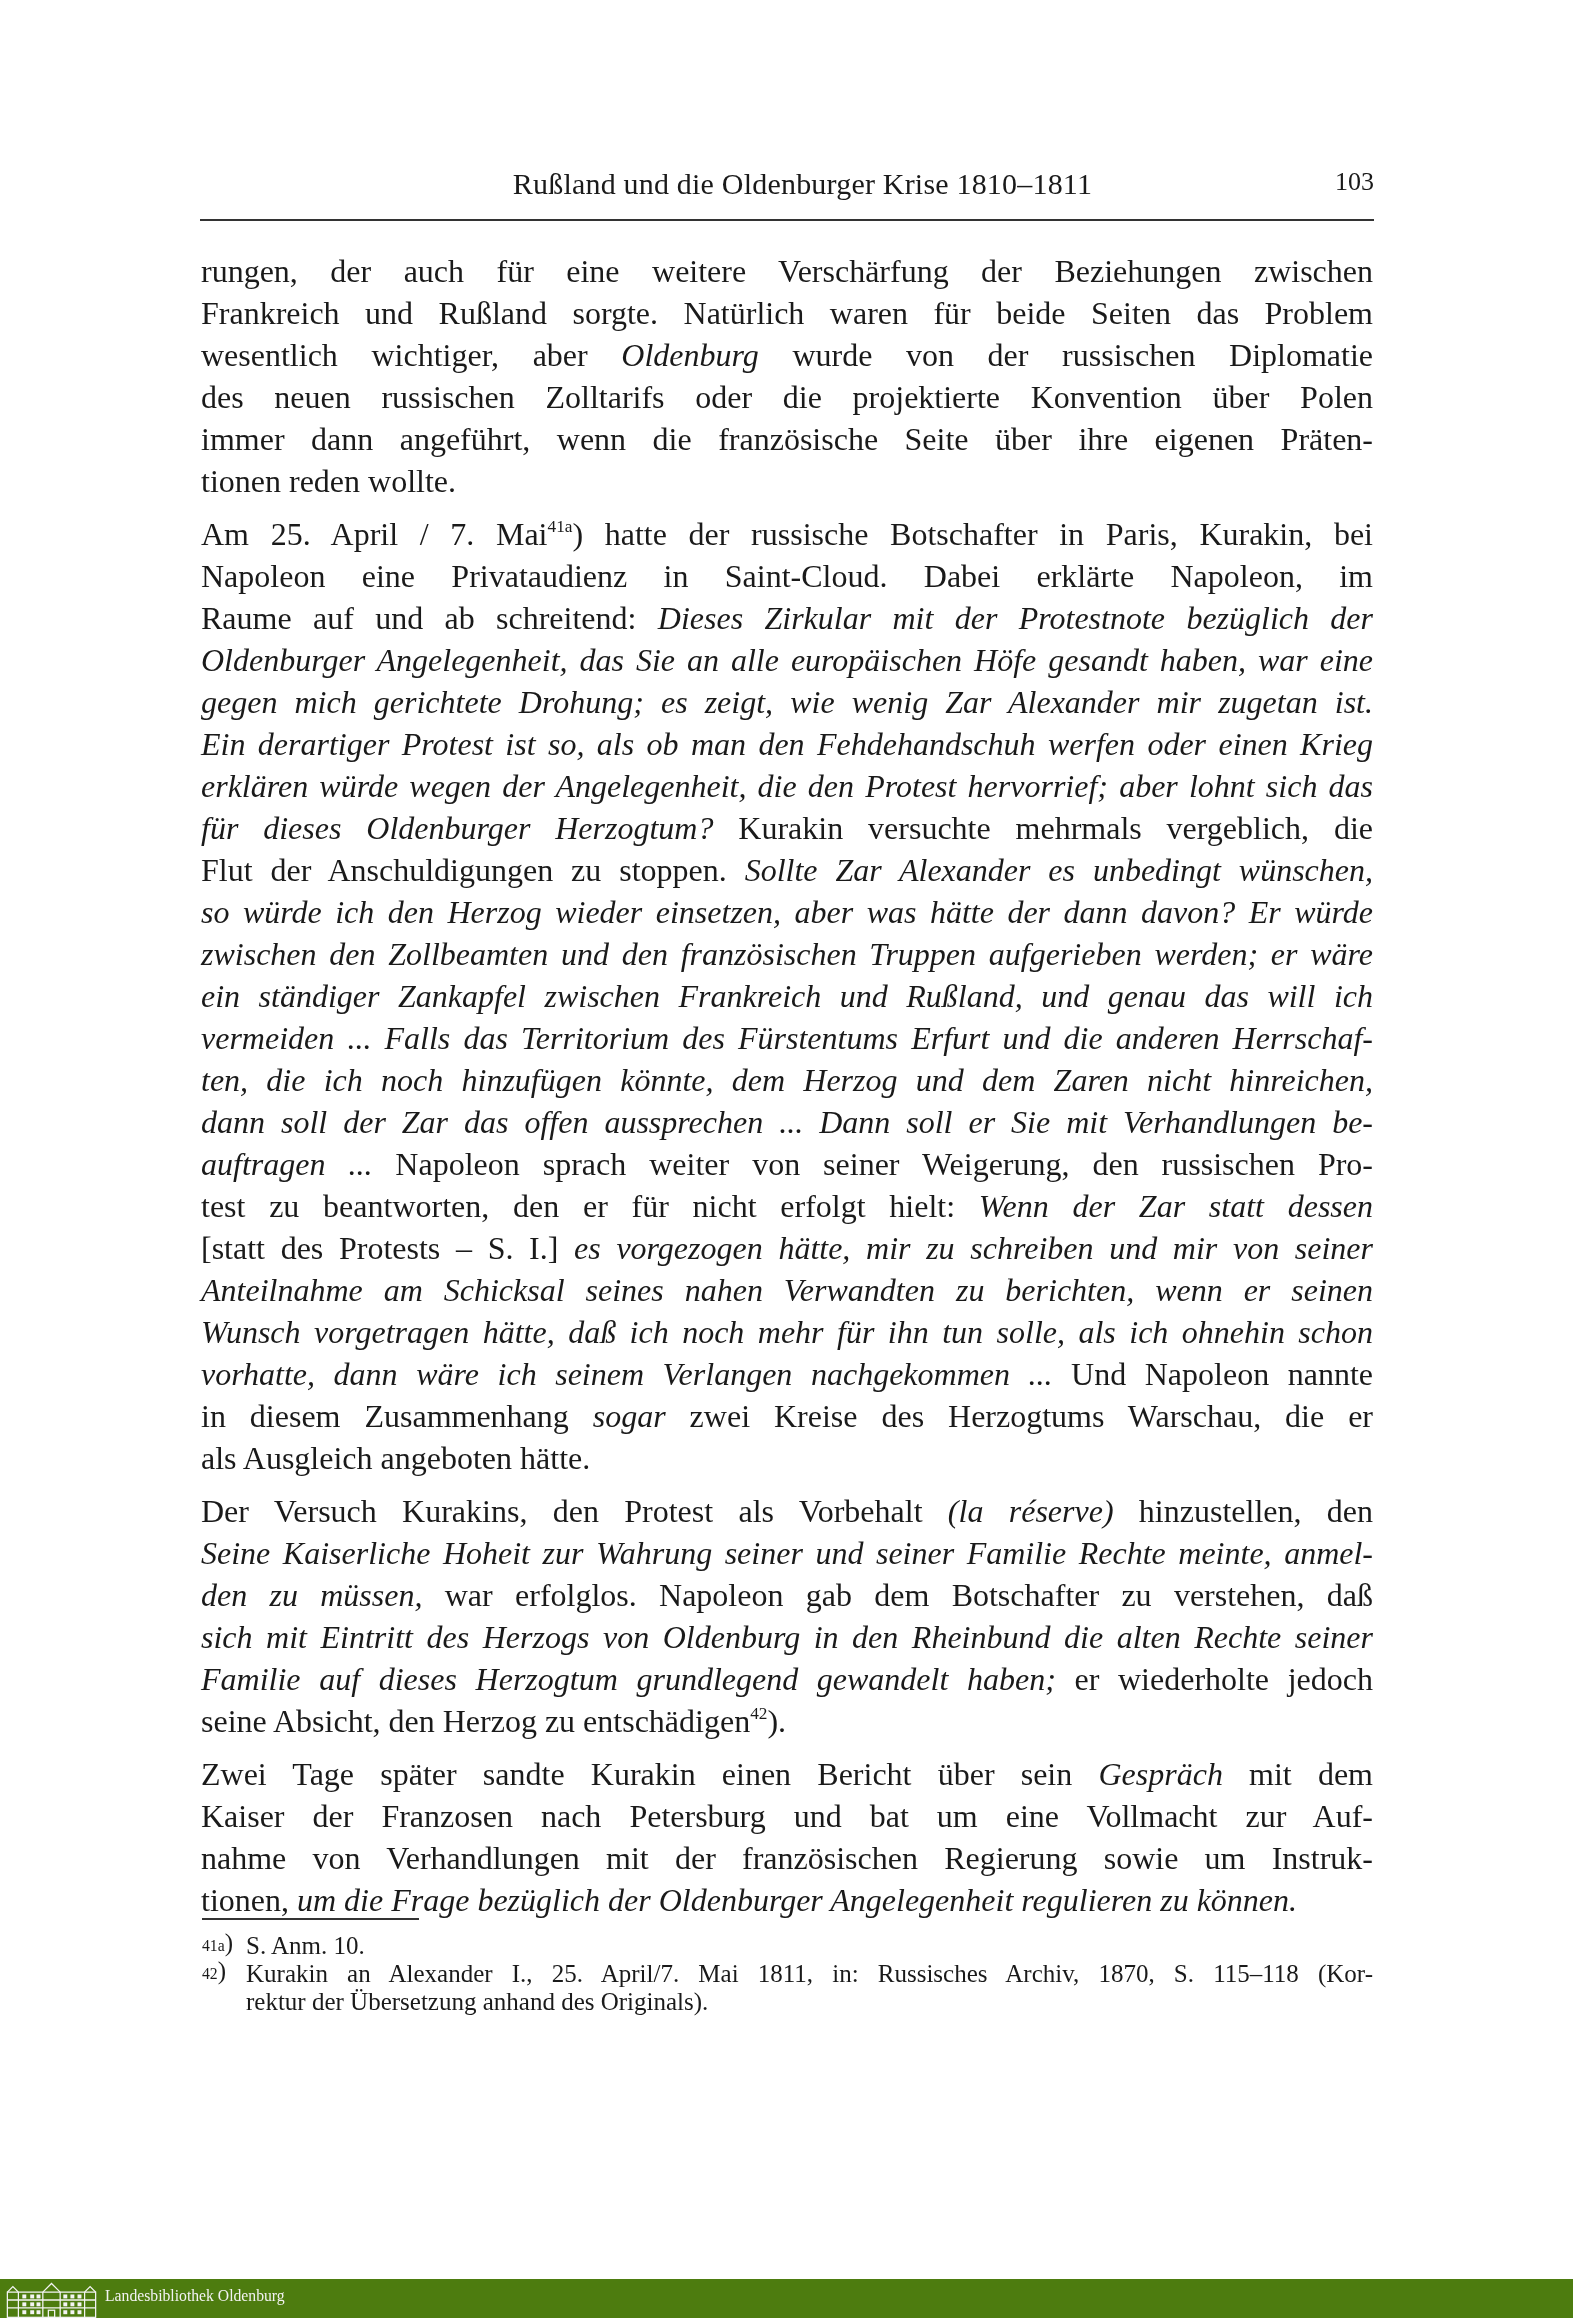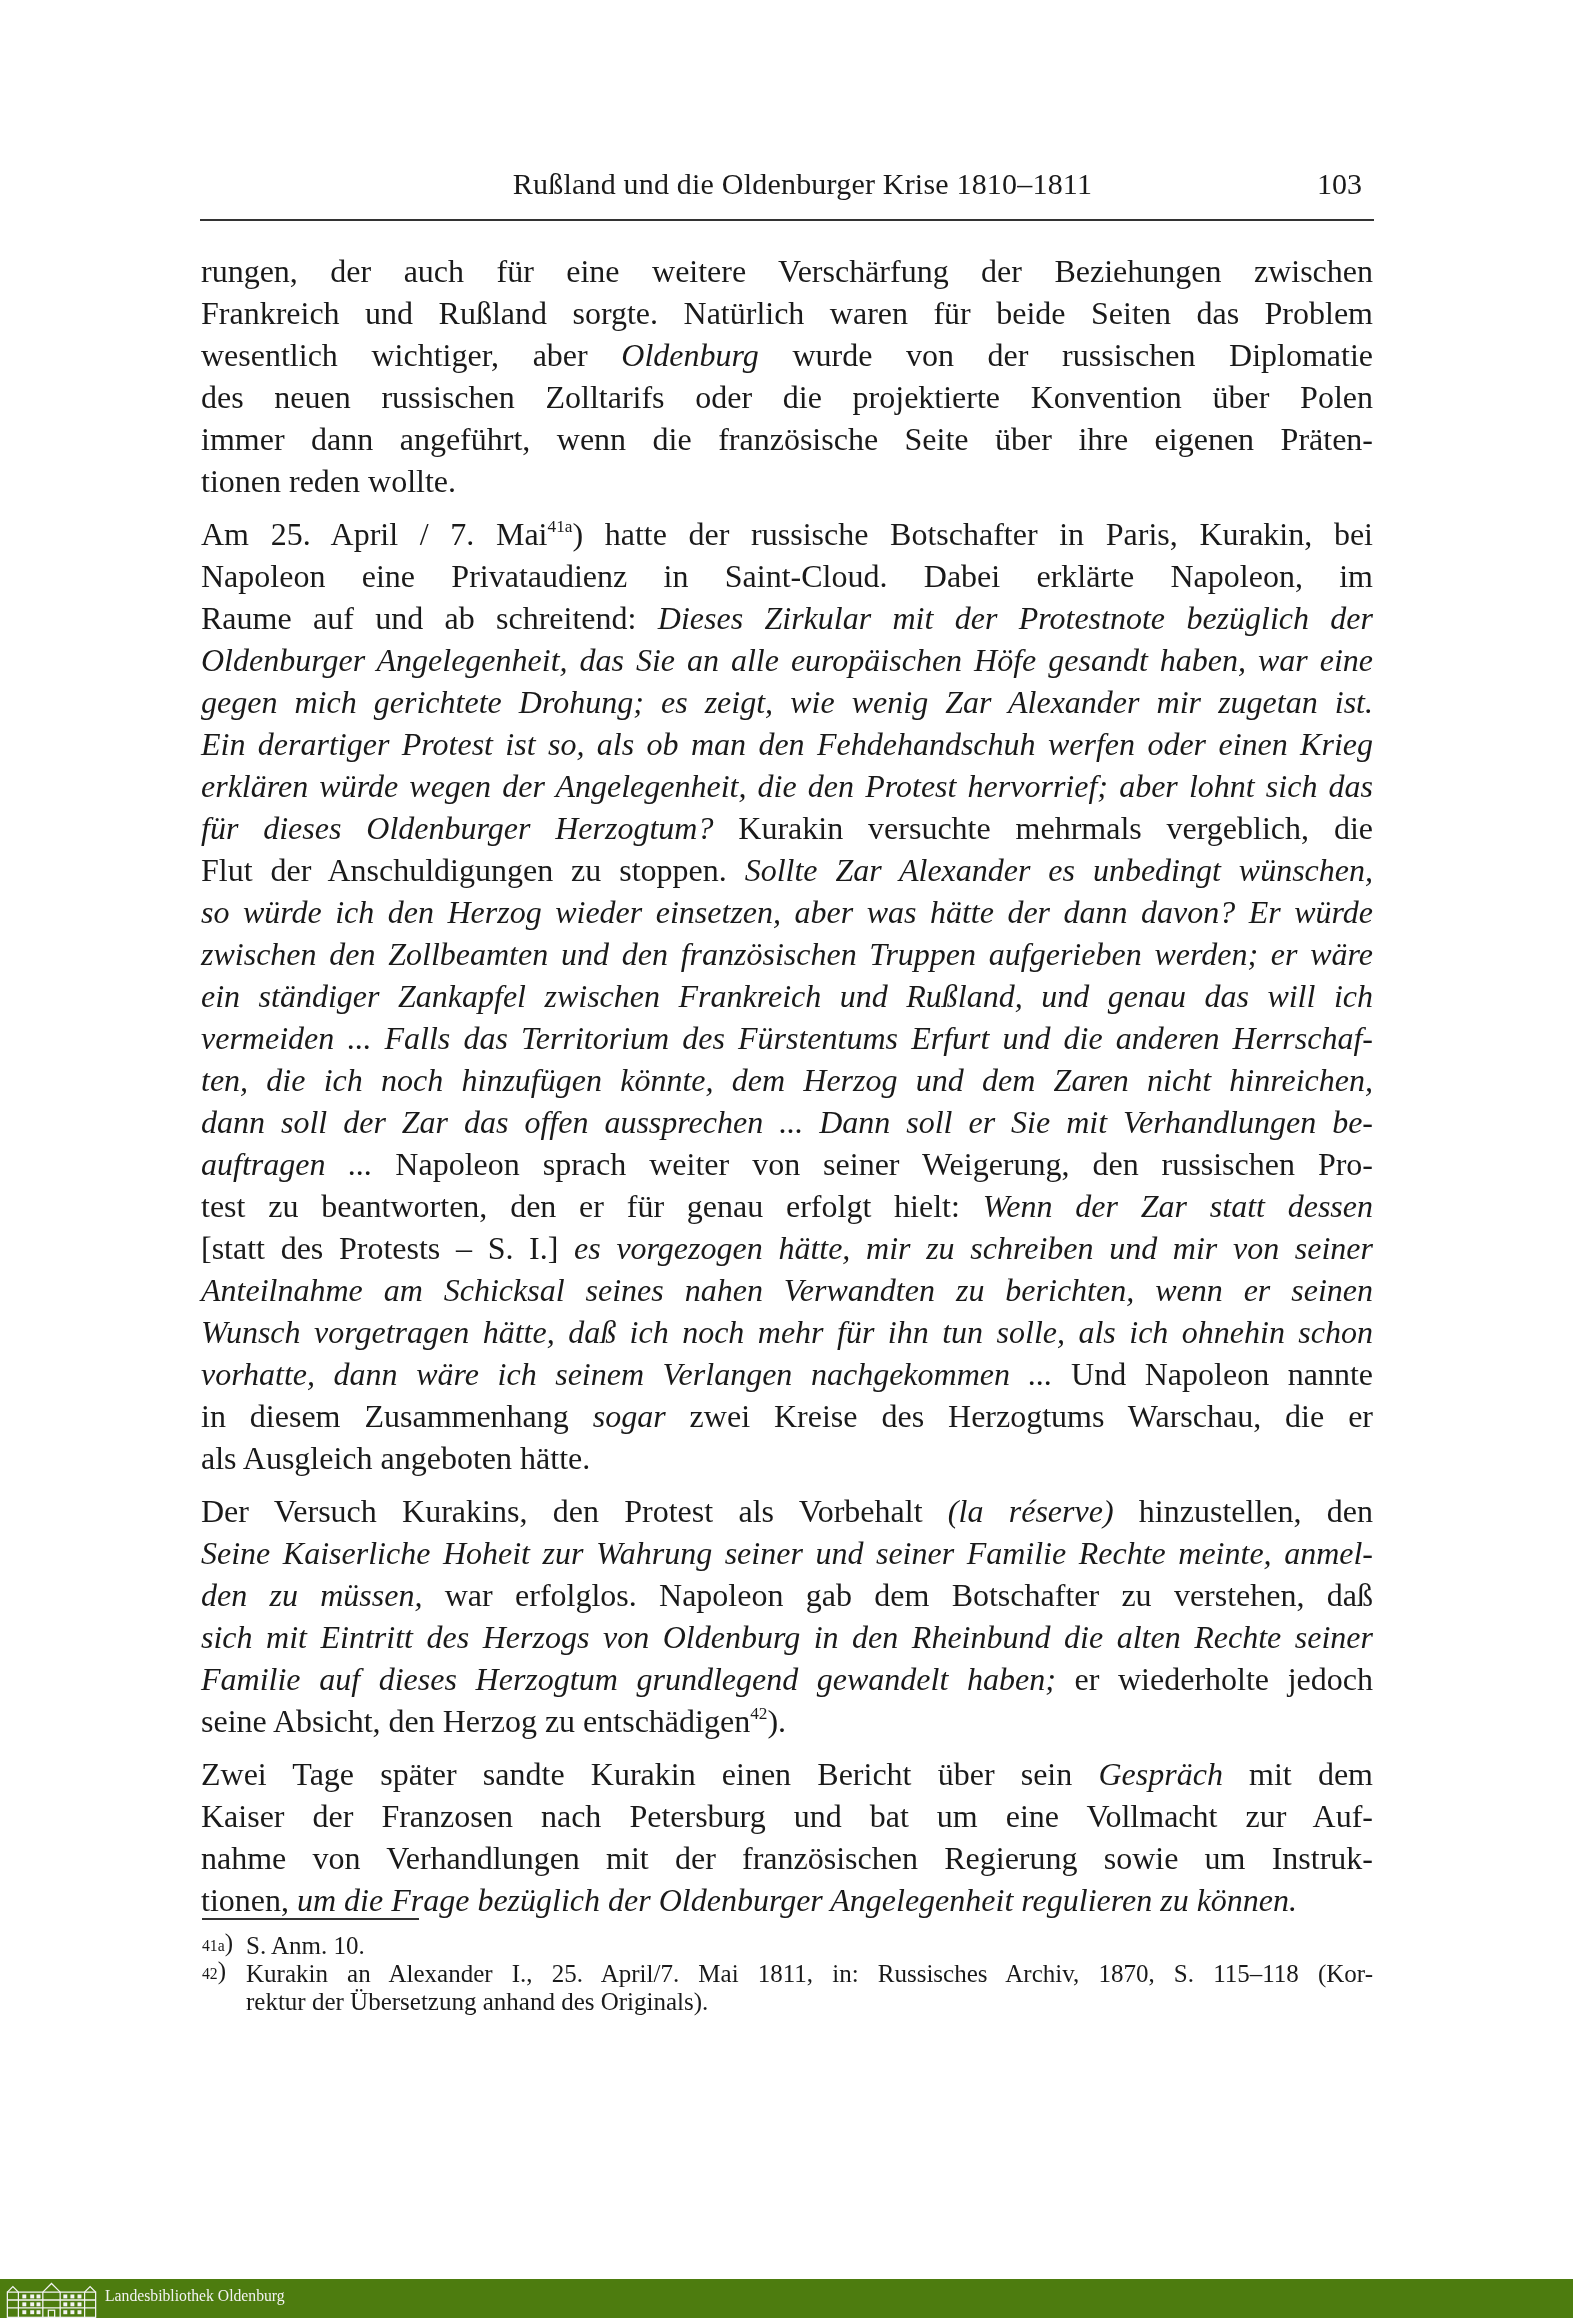--- a/index.html
+++ b/index.html
@@ -2,21 +2,21 @@
 <html style="font-size:12.6px"><head>
 <meta charset="utf-8">
 <style>
   html, body { margin: 0; padding: 0; background: #ffffff; }
   body { width: 1574px; height: 2319px; position: relative; overflow: hidden;
          font-family: "Liberation Serif", "DejaVu Serif", serif; color: #1a1a1a; }
   .page { position: absolute; left: 0; top: 0; width: 1574px; height: 2279px; padding-left: 36px; }
   .running-head { position: absolute; left: 200px; top: 167px; width: 1174px; height: 44px; }
   .running-title { position: absolute; left: 0; right: 0; top: 0; text-align: center;
                    font-size: 30px; letter-spacing: 0.2px; padding-left: 31px; }
-  .page-number { position: absolute; right: 12px; top: 0; font-size: 30px; }
+  .page-number { position: absolute; right: 0; top: 0; font-size: 26px; }
   .head-rule { position: absolute; left: 200px; top: 219px; width: 1174px; height: 2.4px; background: #333; }
 
   .body { position: absolute; left: 201px; top: 250px; width: 1172px; }
   .para { margin: 0 0 11px 0; }
   .line { display: block; font-size: 32px; line-height: 42px; height: 42px;
           text-align: justify; text-align-last: justify; white-space: nowrap; overflow: visible; }
   .line.last { text-align-last: left; }
   .line span { white-space: pre; }
   .i { font-style: italic; }
   sup.fn { font-size: 17.3px; vertical-align: 12.6px; line-height: 0; }
@@ -63,21 +63,21 @@
         <div class="line"><span class="i">erklären würde wegen der Angelegenheit, die den Protest hervorrief; aber lohnt sich das</span></div>
         <div class="line"><span class="i">für dieses Oldenburger Herzogtum?</span><span> Kurakin versuchte mehrmals vergeblich, die</span></div>
         <div class="line"><span>Flut der Anschuldigungen zu stoppen. </span><span class="i">Sollte Zar Alexander es unbedingt wünschen,</span></div>
         <div class="line"><span class="i">so würde ich den Herzog wieder einsetzen, aber was hätte der dann davon? Er würde</span></div>
         <div class="line"><span class="i">zwischen den Zollbeamten und den französischen Truppen aufgerieben werden; er wäre</span></div>
         <div class="line"><span class="i">ein ständiger Zankapfel zwischen Frankreich und Rußland, und genau das will ich</span></div>
         <div class="line"><span class="i">vermeiden ... Falls das Territorium des Fürstentums Erfurt und die anderen Herrschaf-</span></div>
         <div class="line"><span class="i">ten, die ich noch hinzufügen könnte, dem Herzog und dem Zaren nicht hinreichen,</span></div>
         <div class="line"><span class="i">dann soll der Zar das offen aussprechen ... Dann soll er Sie mit Verhandlungen be-</span></div>
         <div class="line"><span class="i">auftragen ...</span><span> Napoleon sprach weiter von seiner Weigerung, den russischen Pro-</span></div>
-        <div class="line"><span>test zu beantworten, den er für genau erfolgt hielt: </span><span class="i">Wenn der Zar statt dessen</span></div>
+        <div class="line"><span>test zu beantworten, den er für nicht erfolgt hielt: </span><span class="i">Wenn der Zar statt dessen</span></div>
         <div class="line"><span>[statt des Protests – S. I.] </span><span class="i">es vorgezogen hätte, mir zu schreiben und mir von seiner</span></div>
         <div class="line"><span class="i">Anteilnahme am Schicksal seines nahen Verwandten zu berichten, wenn er seinen</span></div>
         <div class="line"><span class="i">Wunsch vorgetragen hätte, daß ich noch mehr für ihn tun solle, als ich ohnehin schon</span></div>
         <div class="line"><span class="i">vorhatte, dann wäre ich seinem Verlangen nachgekommen ...</span><span> Und Napoleon nannte</span></div>
         <div class="line"><span>in diesem Zusammenhang </span><span class="i">sogar</span><span> zwei Kreise des Herzogtums Warschau, die er</span></div>
         <div class="line last"><span>als Ausgleich angeboten hätte.</span></div>
       </div>
       <div class="para">
         <div class="line"><span>Der Versuch Kurakins, den Protest als Vorbehalt </span><span class="i">(la réserve)</span><span> hinzustellen, den</span></div>
         <div class="line"><span class="i">Seine Kaiserliche Hoheit zur Wahrung seiner und seiner Familie Rechte meinte, anmel-</span></div>

